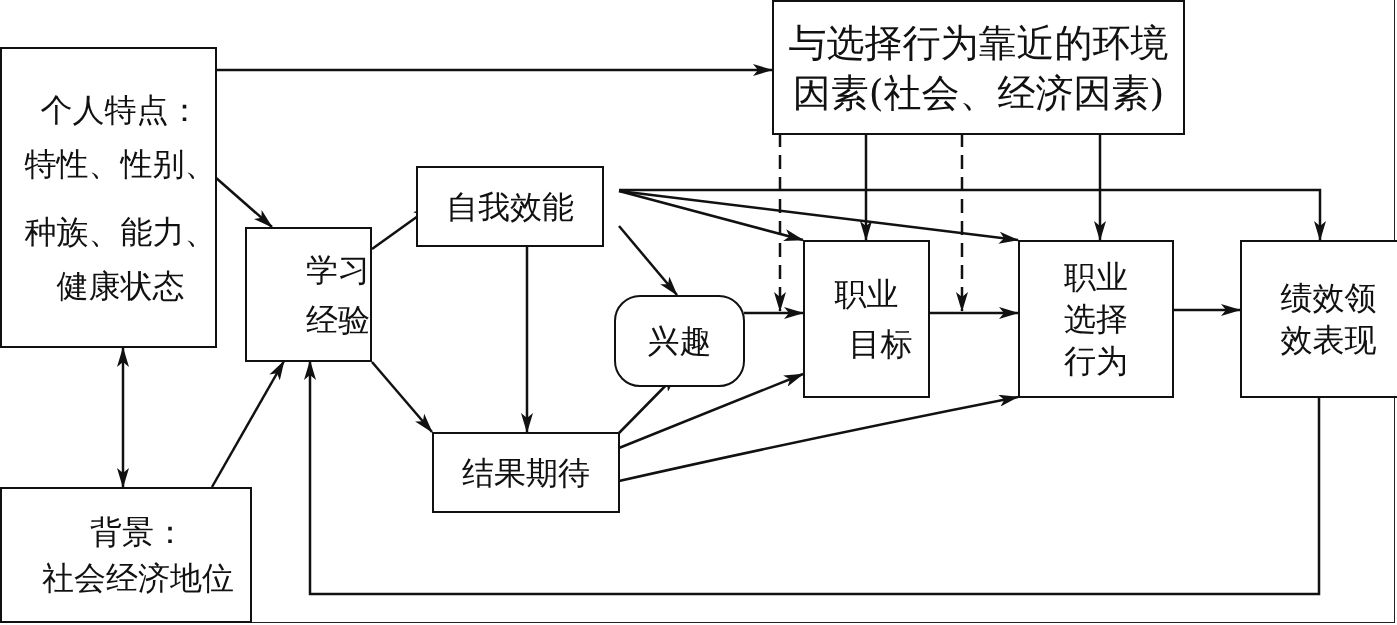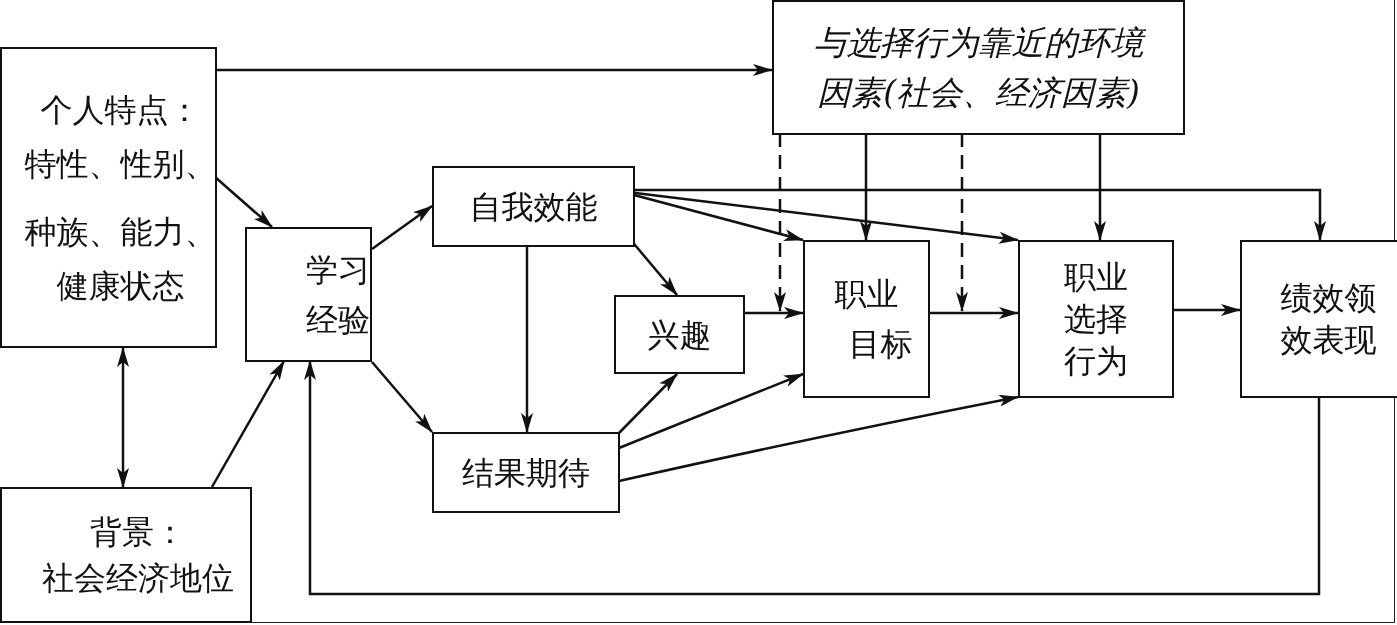--- a/index.html
+++ b/index.html
@@ -6,21 +6,21 @@
     body { width: 1397px; height: 625px; position: relative; overflow: hidden;
            font-family: "DejaVu Serif", "Liberation Serif", serif; color: #111111; }
     #frame { position: absolute; left: 0; top: 0; width: 1395px; height: 623px;
              border-right: 1px solid #222; border-bottom: 1px solid #222; box-sizing: border-box; pointer-events: none; }
     svg#links { position: absolute; left: 0; top: 0; }
     .node { position: absolute; box-sizing: border-box; border: 2.5px solid #111;
             background: #fff; display: flex; flex-direction: column; justify-content: center; }
     .node .line { display: block; white-space: nowrap; font-size: 32px; line-height: 40px; }
     .left-align { align-items: center; padding-left: 24px; }
     .center-align { align-items: center; text-align: center; }
-    .env .line { font-size: 33px; line-height: 44px; font-style: italic; }
+    .env .line { font-size: 38px; line-height: 44px; }
   </style>
 </head>
 <body>
 
 <div id="frame"></div>
 
 <svg id="links" width="1397" height="625">
   <defs>
     <marker id="ah" viewBox="0 0 20 12" refX="19" refY="6" markerWidth="20" markerHeight="12" markerUnits="userSpaceOnUse" orient="auto-start-reverse">
       <path d="M0,0 L20,6 L0,12 L5,6 Z" fill="#111"></path>
@@ -83,29 +83,29 @@
 <div class="node left-align" style="left:0px; top:487px; width:252px; height:136px;">
   <span class="line">背景：</span>
   <span class="line" style="margin-top:6px;">社会经济地位</span>
 </div>
 
 <div class="node center-align" style="left:245px; top:227px; width:127px; height:135px;align-items:flex-end;">
   <span class="line">学习</span>
   <span class="line" style="margin-top:10px;">经验</span>
 </div>
 
-<div class="node center-align" style="left:432px; top:166px; width:203px; height:81px;">
+<div class="node center-align" style="left:416px; top:166px; width:188px; height:81px;">
   <span class="line">自我效能</span>
 </div>
 
 <div class="node center-align" style="left:432px; top:432px; width:188px; height:81px;">
   <span class="line">结果期待</span>
 </div>
 
-<div class="node center-align" style="left:614px; top:295px; width:131px; height:79px;">
+<div class="node center-align" style="left:614px; top:295px; width:131px; height:92px;border-radius:26px;">
   <span class="line">兴趣</span>
 </div>
 
 <div class="node center-align" style="left:803px; top:240px; width:127px; height:158px;">
   <span class="line">职业</span>
   <span class="line" style="margin-top:10px;margin-left:28px;">目标</span>
 </div>
 
 <div class="node center-align" style="left:1018px; top:240px; width:156px; height:158px;">
   <span class="line">职业</span>

